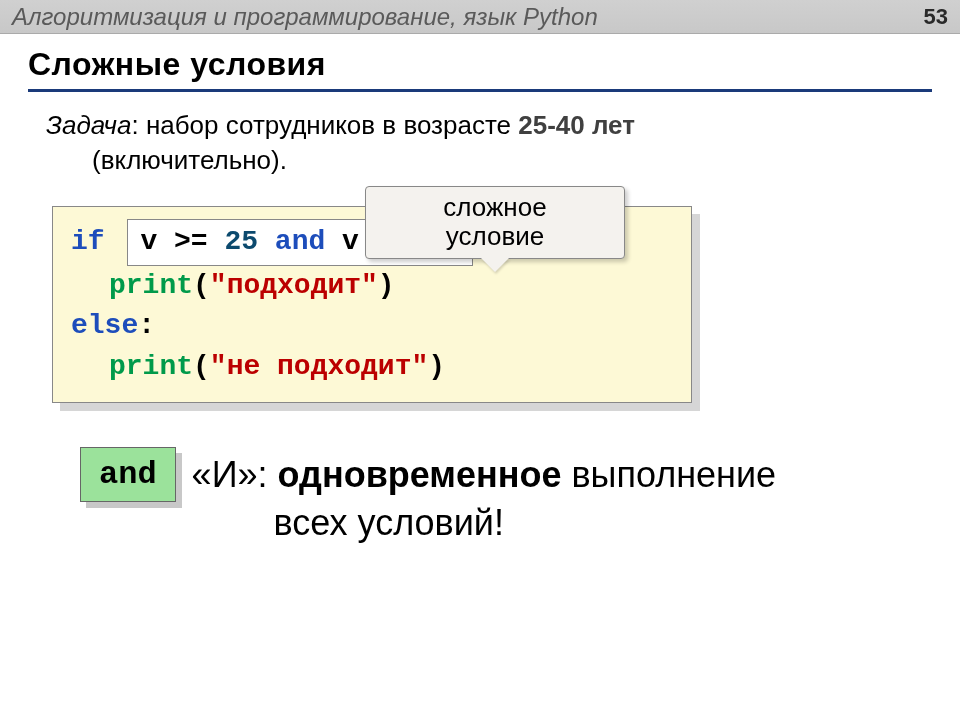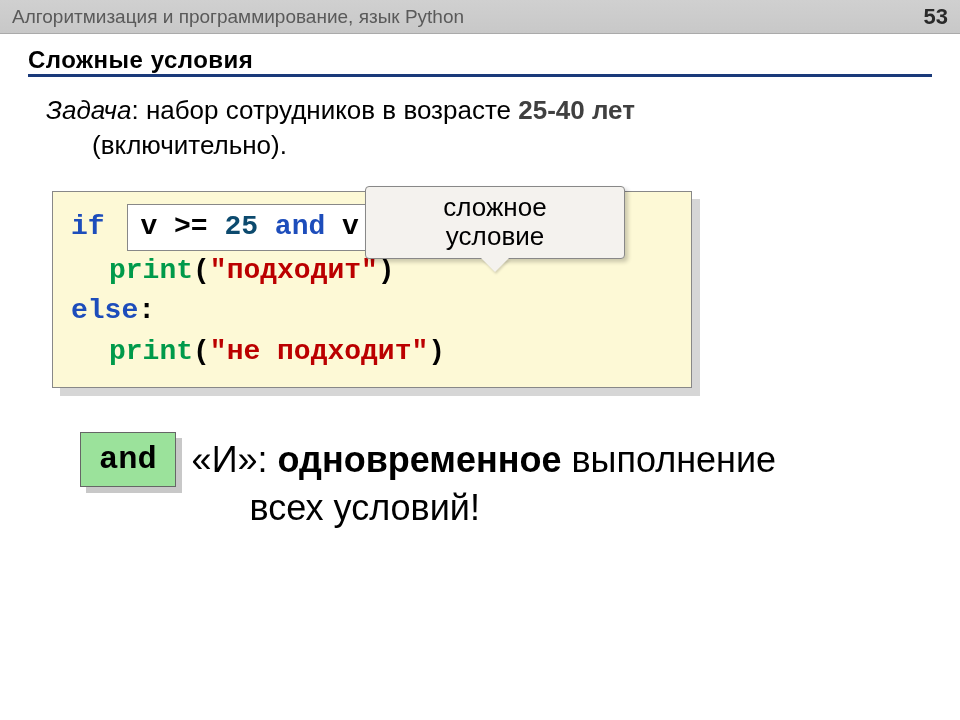--- a/index.html
+++ b/index.html
@@ -14,37 +14,38 @@
     .header-bar {
       background: linear-gradient(to bottom, #d0d0d0, #c8c8c8);
       height: 34px;
       display: flex;
       justify-content: space-between;
       align-items: center;
       padding: 0 12px;
       border-bottom: 1px solid #aaa;
     }
     .header-title {
-      font-size: 19px;
+      font-style: italic;
+      font-size: 24px;
       color: #5a5a5a;
     }
     .page-number {
       font-size: 22px;
       font-weight: bold;
       color: #2a2a2a;
     }
     .content {
       padding: 12px 28px 0 28px;
     }
     .slide-title {
-      font-size: 24px;
+      font-size: 32px;
       font-weight: bold;
       color: #000;
       border-bottom: 3px solid #1a3a7a;
-      padding-bottom: 0;
+      padding-bottom: 6px;
       margin-bottom: 16px;
       letter-spacing: 0.5px;
     }
     .task-line {
       font-size: 26px;
       color: #000;
       margin-left: 18px;
       line-height: 1.35;
     }
     .task-line .task-word { font-style: italic; }
@@ -139,21 +140,21 @@
       font-weight: bold;
       color: #000;
     }
     .explain-text {
       font-size: 36px;
       color: #000;
       line-height: 1.35;
       padding-top: 4px;
     }
     .explain-text .em { font-weight: bold; }
-    .explain-line2 { margin-left: 58px; }
+    .explain-line2 { margin-left: 82px; }
   </style>
 </head>
 <body>
 
 <div class="header-bar">
   <span class="header-title">Алгоритмизация и программирование, язык Python</span>
   <span class="page-number">53</span>
 </div>
 
 <div class="content">

